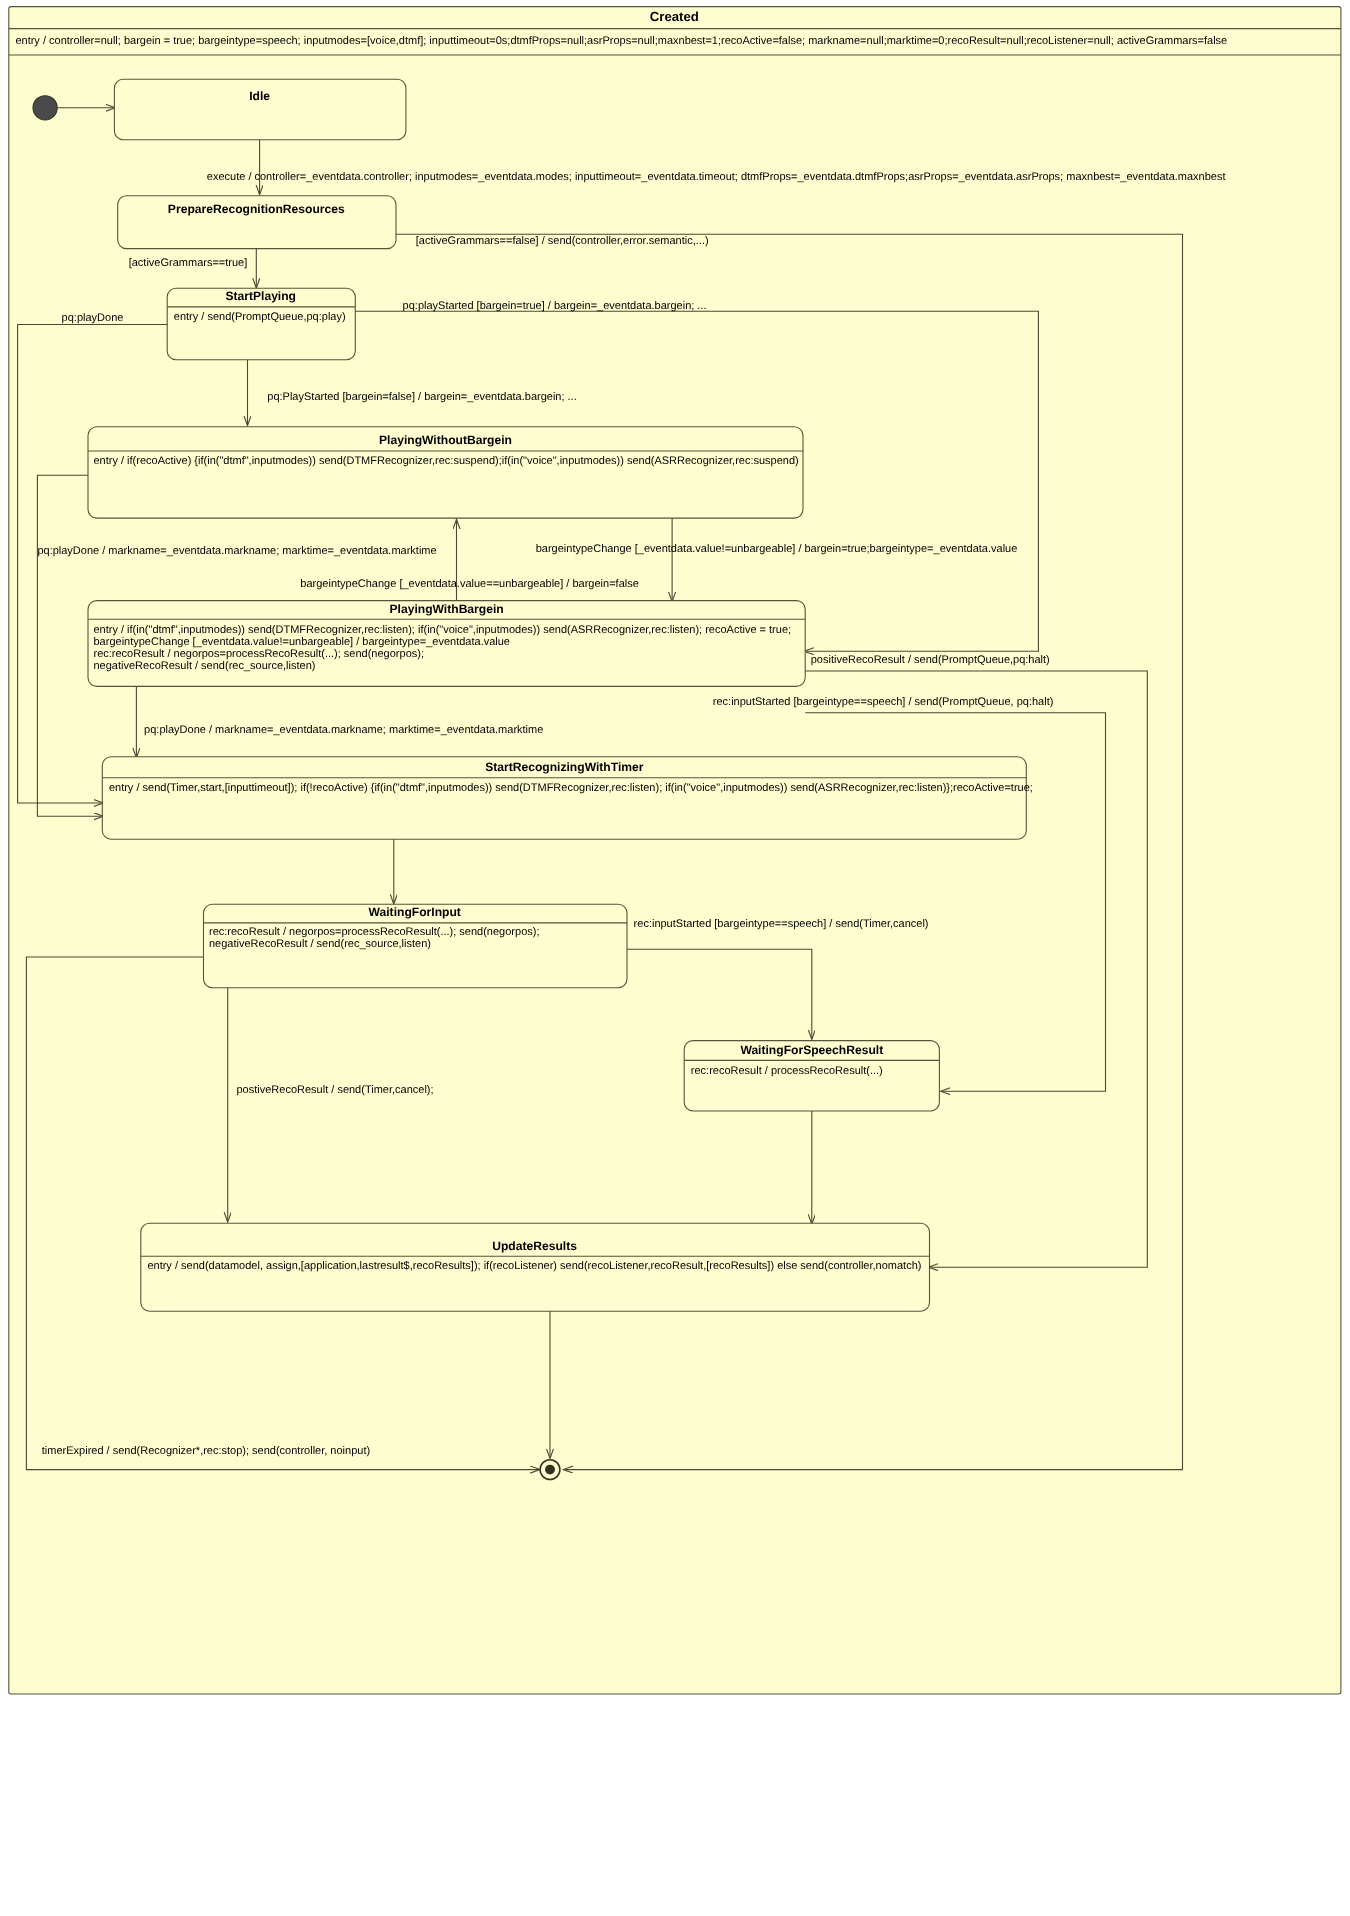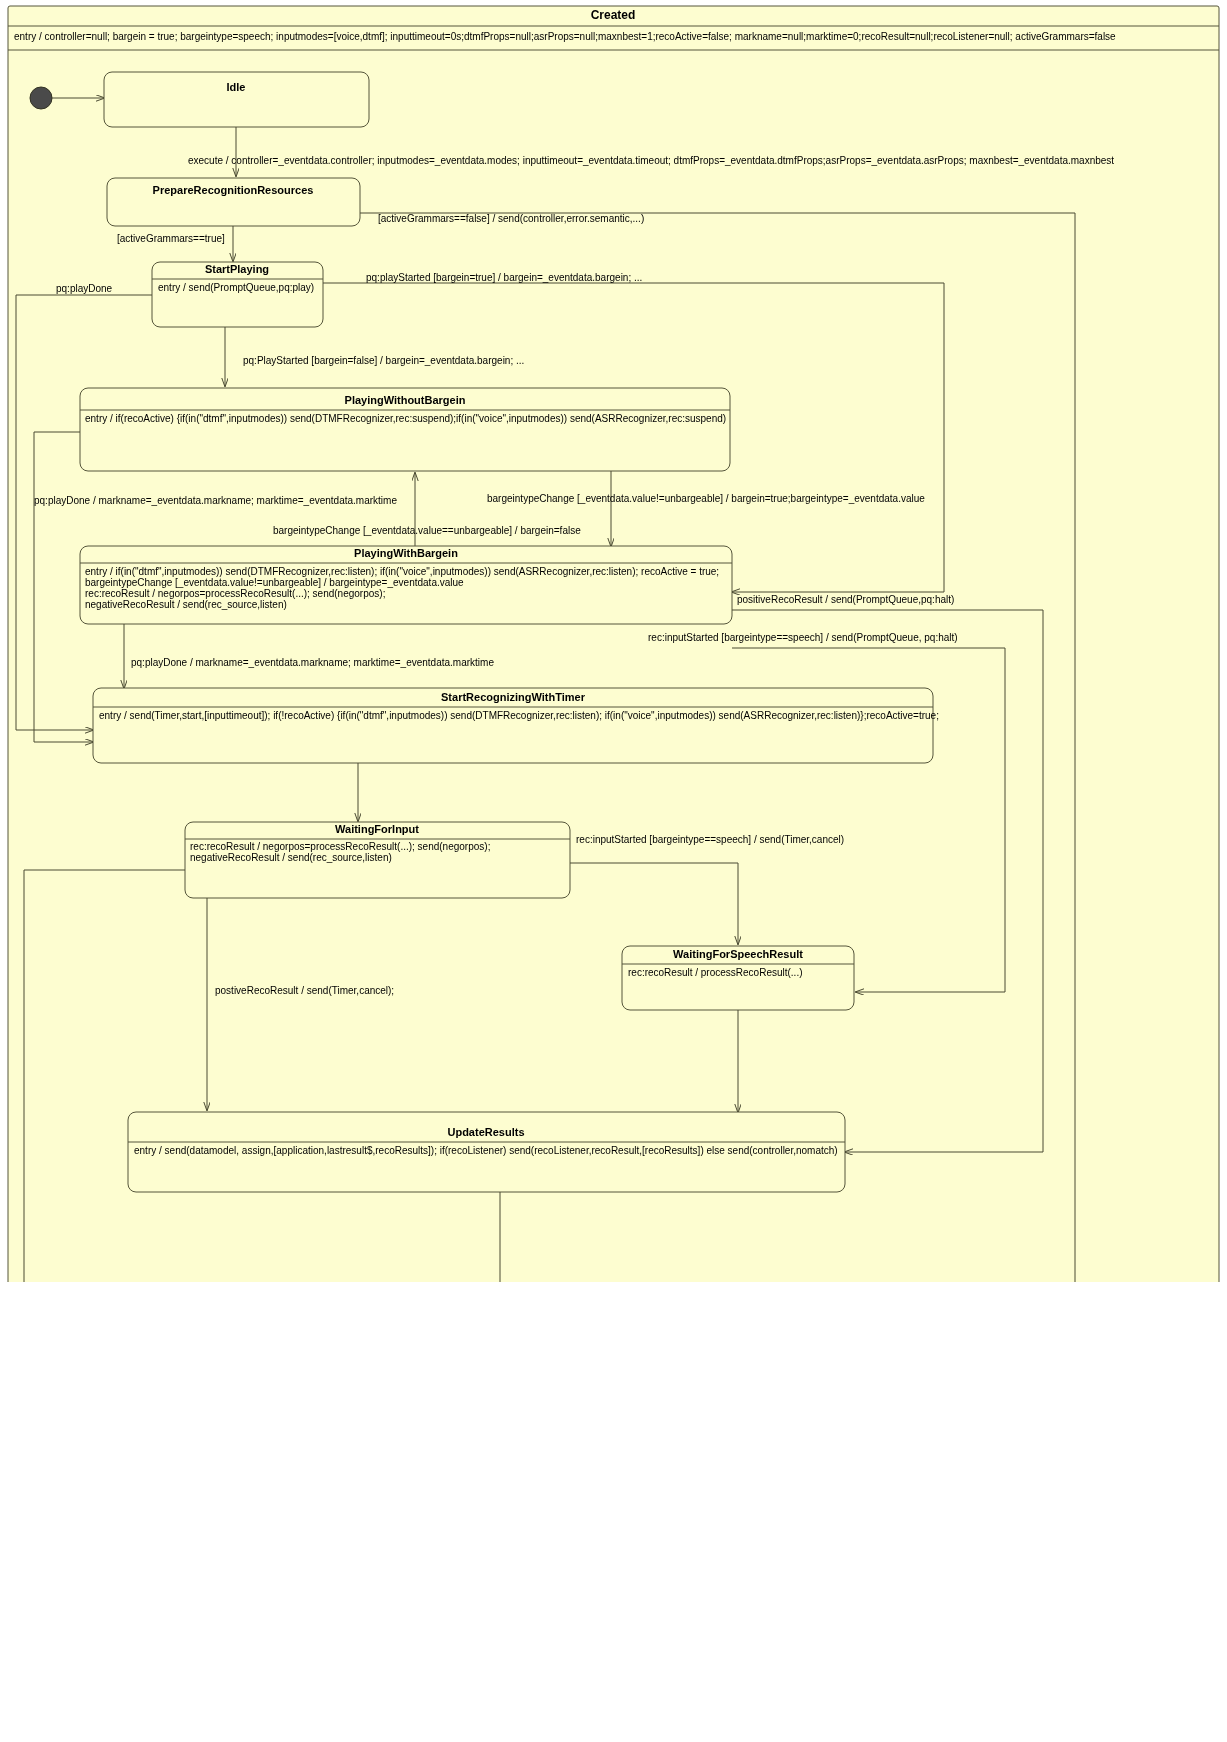--- a/index.html
+++ b/index.html
@@ -4,21 +4,21 @@
 <style>
   html, body {
     margin: 0;
     padding: 0;
     background: #ffffff;
     font-family: "Liberation Sans", sans-serif;
   }
   #root {
     position: relative;
     width: 1227px;
-    height: 1282px;
+    height: 1742px;
     background: #ffffff;
   }
   svg { display: block; }
   .diagram-text {
     font-family: "Liberation Sans", sans-serif;
     fill: #000000;
   }
   .state-title {
     font-weight: bold;
     font-size: 11px;

